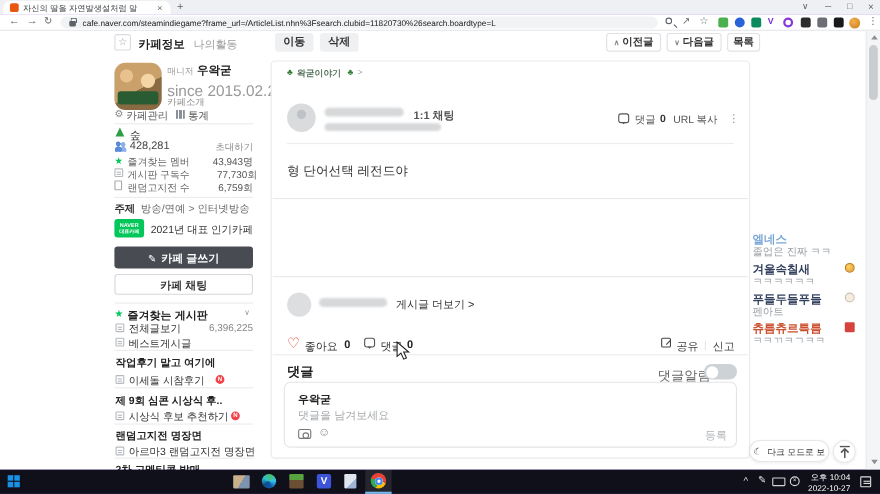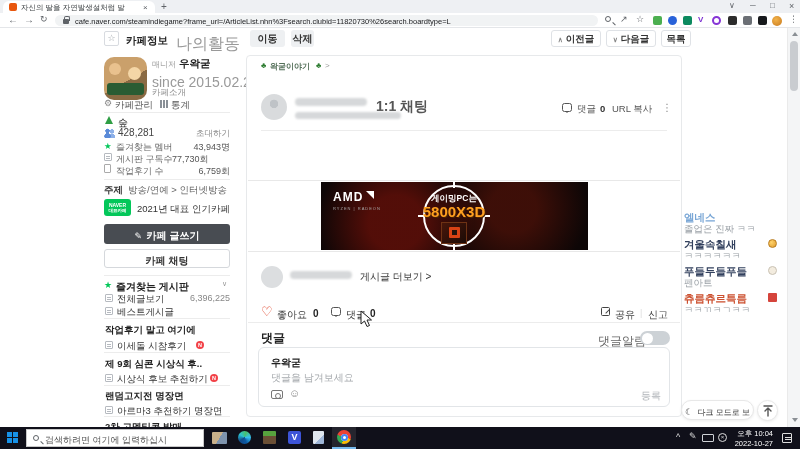--- a/index.html
+++ b/index.html
@@ -92,21 +92,21 @@
     <span class="abs" style="left:743px;top:3px;width:9px;height:9px;background:#6b6f75;border-radius:2px"></span>
     <span class="abs" style="left:758px;top:3px;width:9px;height:9px;background:#17191c;border-radius:2px"></span>
     <span class="abs" style="left:772px;top:2.5px;width:10px;height:10px;background:radial-gradient(circle at 40% 35%,#f2b24a,#c87a1e);border-radius:50%"></span>
     <span class="abs" style="left:789px;top:1px;font-size:9px;color:#5f6368">⋮</span>
   </div>
 
   <div class="abs" style="left:0;top:28px;width:800px;height:399px;background:#fff">
 
     <span class="abs sbox" style="left:104px;top:3px">☆</span>
     <span class="abs b" style="left:126px;top:6px;font-size:10.5px;color:#222">카페정보</span>
-    <span class="abs" style="left:176px;top:6px;font-size:16px;color:#999">나의활동</span>
+    <span class="abs" style="left:176px;top:6px;font-size:10px;color:#999">나의활동</span>
 
     <div class="abs" style="left:104px;top:29px;width:43px;height:43px;border-radius:10px;background:linear-gradient(150deg,#caa06b 0 55%,#8a6a43 55% 100%);overflow:hidden">
       <span class="abs" style="left:5px;top:6px;width:12px;height:12px;background:#e9c18e;border-radius:50%"></span>
       <span class="abs" style="left:24px;top:10px;width:13px;height:13px;background:#f4d6a6;border-radius:50%"></span>
       <span class="abs" style="left:3px;top:26px;width:37px;height:12px;background:#2a5c33;border-radius:3px"></span>
     </div>
     <span class="abs" style="left:152px;top:31px;font-size:8px;color:#999">매니저</span>
     <span class="abs b" style="left:179px;top:29px;font-size:10.5px;color:#222">우왁굳</span>
     <span class="abs" style="left:152px;top:46px;font-size:14px;color:#999">since 2015.02.26.</span>
     <span class="abs" style="left:152px;top:59px;font-size:8.5px;color:#888">카페소개</span>
@@ -119,23 +119,23 @@
     <span class="abs treeico" style="left:105px;top:88px"></span>
     <span class="abs" style="left:118px;top:88px;font-size:10px;color:#333">숲</span>
     <span class="abs ppl" style="left:104px;top:100px"></span>
     <span class="abs" style="left:118px;top:99px;font-size:10px;color:#444">428,281</span>
     <span class="abs" style="left:196px;top:100px;font-size:8.5px;color:#888">초대하기</span>
     <span class="abs" style="left:104px;top:113px;font-size:8.5px;color:#03c75a">★</span>
     <span class="abs" style="left:116px;top:113px;font-size:9px;color:#666">즐겨찾는 멤버</span>
     <span class="abs" style="left:185px;top:113px;width:45px;text-align:right;font-size:9px;color:#555">43,943명</span>
     <span class="abs listico" style="left:104px;top:125px"></span>
     <span class="abs" style="left:116px;top:125px;font-size:9px;color:#666">게시판 구독수</span>
-    <span class="abs" style="left:172px;top:125px;width:45px;text-align:left;font-size:9px;color:#555">77,730회</span>
+    <span class="abs" style="left:193px;top:125px;width:45px;text-align:center;font-size:9px;color:#555">77,730회</span>
     <span class="abs" style="left:104px;top:136px;width:7px;height:9px;border:1px solid #aaa;border-radius:1px"></span>
-    <span class="abs" style="left:116px;top:137px;font-size:9px;color:#666">작업후기 수</span>
+    <span class="abs" style="left:116px;top:137px;font-size:9px;color:#666">랜덤고지전 수</span>
     <span class="abs" style="left:185px;top:137px;width:45px;text-align:right;font-size:9px;color:#555">6,759회</span>
     <div class="abs div" style="left:104px;top:151px;width:126px"></div>
 
     <span class="abs b" style="left:104px;top:156px;font-size:9.5px;color:#333">주제</span>
     <span class="abs" style="left:128px;top:156px;font-size:9.5px;color:#666">방송/연예 &gt; 인터넷방송</span>
     <div class="abs" style="left:104px;top:171px;width:27px;height:17px;background:#03c75a;border-radius:3px;text-align:center">
       <div style="font-size:5px;font-weight:bold;color:#fff;margin-top:3px">NAVER</div>
       <div style="font-size:4.5px;font-weight:bold;color:#fff">대표카페</div>
     </div>
     <span class="abs" style="left:137px;top:175px;font-size:9.5px;color:#333">2021년 대표 인기카페</span>
@@ -163,75 +163,57 @@
     <span class="abs" style="left:117px;top:312px;font-size:9.5px;color:#333">이세돌 시참후기</span>
     <span class="abs nbadge" style="left:196px;top:313px">N</span>
     <div class="abs div" style="left:104px;top:324px;width:126px"></div>
     <span class="abs b" style="left:105px;top:330px;font-size:9.5px;color:#222">제 9회 심콘 시상식 후..</span>
     <span class="abs listico" style="left:105px;top:346px"></span>
     <span class="abs" style="left:117px;top:345px;font-size:9.5px;color:#333">시상식 후보 추천하기</span>
     <span class="abs nbadge" style="left:210px;top:346px">N</span>
     <div class="abs div" style="left:104px;top:357px;width:126px"></div>
     <span class="abs b" style="left:105px;top:362px;font-size:9.5px;color:#222">랜덤고지전 명장면</span>
     <span class="abs listico" style="left:105px;top:378px"></span>
-    <span class="abs" style="left:117px;top:377px;font-size:9.5px;color:#333">아르마3 추천하기 명장면</span>
+    <span class="abs" style="left:117px;top:377px;font-size:9.5px;color:#333">아르마3 랜덤고지전 명장면</span>
     <div class="abs div" style="left:104px;top:388px;width:126px"></div>
     <span class="abs b" style="left:105px;top:393px;font-size:9.5px;color:#222">2차 고멤티콘 발매</span>
 
     <div class="abs btn-gray" style="left:250px;top:2px;width:35px;height:17px;line-height:17px">이동</div>
-    <div class="abs btn-gray" style="left:291px;top:2px;width:23px;height:17px;line-height:17px">삭제</div>
+    <div class="abs btn-gray" style="left:291px;top:2px;width:35px;height:17px;line-height:17px">삭제</div>
     <div class="abs btn-line" style="left:551px;top:2px;width:50px;height:17px;line-height:15px">
       <span style="font-size:7px;color:#888">∧</span>
       <span>이전글</span>
     </div>
     <div class="abs btn-line" style="left:606px;top:2px;width:50px;height:17px;line-height:15px">
       <span style="font-size:7px;color:#888">∨</span>
       <span>다음글</span>
     </div>
     <div class="abs btn-line" style="left:661px;top:2px;width:30px;height:17px;line-height:15px">목록</div>
 
     <div class="abs" style="left:246px;top:27px;width:436px;height:362px;background:#fff;border:1px solid #e7e9eb;border-radius:4px"></div>
 
     <span class="abs" style="left:261px;top:33px;font-size:8px;color:#2e7d32">♣</span>
     <span class="abs b" style="left:270px;top:33px;font-size:8px;color:#55705a">왁굳이야기</span>
     <span class="abs" style="left:316px;top:33px;font-size:8px;color:#2e7d32">♣</span>
     <span class="abs" style="left:325px;top:33px;font-size:8px;color:#999">&gt;</span>
 
     <span class="abs" style="left:261px;top:66px;width:26px;height:26px;border-radius:50%;background:radial-gradient(circle at 50% 38%,#bfc3c7 4px,#d9dbdd 4.5px)"></span>
     <span class="abs blur" style="left:295px;top:70px;width:72px;height:8px"></span>
-    <span class="abs b" style="left:376px;top:70px;font-size:14px;color:#555">1:1 채팅</span>
+    <span class="abs b" style="left:376px;top:70px;font-size:10px;color:#555">1:1 채팅</span>
     <span class="abs blur" style="left:295px;top:84px;width:106px;height:7px"></span>
     <span class="abs bub" style="left:562px;top:75px"></span>
     <span class="abs" style="left:577px;top:75px;font-size:9.5px;color:#555">댓글</span>
     <span class="abs b" style="left:600px;top:75px;font-size:9.5px;color:#333">0</span>
     <span class="abs" style="left:612px;top:75px;font-size:9.5px;color:#555">URL 복사</span>
     <span class="abs" style="left:662px;top:74px;font-size:10px;color:#888">⋮</span>
     <div class="abs div" style="left:261px;top:102px;width:406px"></div>
 
+    <span class="abs" style="left:261px;top:120px;font-size:11.5px;color:#333">형 단어선택 레전드야</span>
 
     <div class="abs" style="left:248px;top:152px;width:432px;height:72px;border-top:1px solid #e8e8e8;border-bottom:1px solid #e8e8e8"></div>
-    <div class="abs" style="left:321px;top:154px;width:267px;height:68px;background:
-      radial-gradient(circle at 28% 60%,rgba(140,20,10,0.55) 0 14%,transparent 40%),
-      radial-gradient(circle at 72% 40%,rgba(120,25,10,0.45) 0 12%,transparent 38%),#0d0606;overflow:hidden">
-      <span class="abs b" style="left:12px;top:8px;font-size:12px;color:#fff;letter-spacing:1px">AMD</span>
-      <span class="abs" style="left:45px;top:9px;width:0;height:0;border-top:8px solid #fff;border-left:8px solid transparent"></span>
-      <span class="abs" style="left:12px;top:24px;font-size:4px;color:#a9a9a9;letter-spacing:1px">RYZEN | RADEON</span>
-
-      <div class="abs scopebox" style="left:102px;top:3px;width:62px;height:62px"></div>
-      <span class="tick" style="left:132px;top:0;width:2px;height:6px"></span>
-      <span class="tick" style="left:132px;top:62px;width:2px;height:6px"></span>
-      <span class="tick" style="left:97px;top:33px;width:7px;height:2px"></span>
-      <span class="tick" style="left:162px;top:33px;width:7px;height:2px"></span>
-      <div class="abs b" style="left:102px;top:11px;width:62px;text-align:center;font-size:8.5px;color:#fff">게이밍PC는</div>
-      <div class="abs b" style="left:96px;top:21px;width:74px;text-align:center;font-size:15px;color:#ffa020;text-shadow:1px 1px 0 #4a2404">5800X3D</div>
-      <div class="abs" style="left:120px;top:40px;width:26px;height:22px;background:linear-gradient(135deg,#47160a,#1c0b06);border:1px solid #6e3214">
-        <span class="abs" style="left:7px;top:4px;width:11px;height:11px;background:#d84315;border-radius:1px"></span>
-        <span class="abs" style="left:10px;top:7px;width:5px;height:5px;background:#24140c"></span>
-      </div>
-    </div>
 
     <span class="abs" style="left:261px;top:238px;width:22px;height:22px;border-radius:50%;background:#dcdee0"></span>
     <span class="abs blur" style="left:290px;top:243px;width:62px;height:8px"></span>
     <span class="abs" style="left:360px;top:242px;font-size:10px;color:#333">게시글 더보기 &gt;</span>
 
     <span class="abs" style="left:261px;top:276px;font-size:13px;color:#e0482f">♡</span>
     <span class="abs" style="left:277px;top:280px;font-size:10px;color:#333">좋아요</span>
     <span class="abs b" style="left:313px;top:280px;font-size:10px;color:#222">0</span>
     <span class="abs bub" style="left:331px;top:279px"></span>
     <span class="abs" style="left:346px;top:280px;font-size:10px;color:#333">댓글</span>
@@ -282,24 +264,20 @@
       <span class="abs" style="left:3.5px;top:390px;width:0;height:0;border-left:3px solid transparent;border-right:3px solid transparent;border-top:4px solid #8a8f94"></span>
     </div>
 
     <svg class="abs" style="left:360px;top:282px" width="13" height="18" viewBox="0 0 13 18">
       <path d="M1 1 L1 14 L4.5 11 L7 16.5 L9.5 15.5 L7 10 L11.5 10 Z" fill="#fff" stroke="#222" stroke-width="1"></path>
     </svg>
   </div>
 
   <div class="abs" style="left:0;top:427px;width:800px;height:22px;background:#10101a">
     <span class="abs winlogo" style="left:7px;top:5px"></span>
-    <div class="abs" style="left:26px;top:2px;width:178px;height:18px;background:#fff;border:1px solid #c9c9c9">
-      <span class="abs mag" style="left:6px;top:5px"></span>
-      <span class="abs nw" style="left:18px;top:4px;width:155px;overflow:hidden;font-size:9px;color:#555">검색하려면 여기에 입력하십시</span>
-    </div>
     <span class="abs pht" style="left:212px;top:5px"></span>
     <span class="abs edge" style="left:238px;top:4px"></span>
     <span class="abs mc" style="left:263px;top:4px"></span>
     <span class="abs vico" style="left:288px;top:4px">V</span>
     <span class="abs doc" style="left:313px;top:4px"></span>
     <span class="abs" style="left:332px;top:0;width:24px;height:22px;background:rgba(255,255,255,0.09);border-bottom:2px solid #76b9ed"></span>
     <span class="abs chr" style="left:337px;top:3px"></span>
 
     <span class="abs" style="left:676px;top:5px;font-size:9px;color:#ddd">^</span>
     <span class="abs" style="left:689px;top:4px;font-size:9px;color:#ddd">✎</span>

